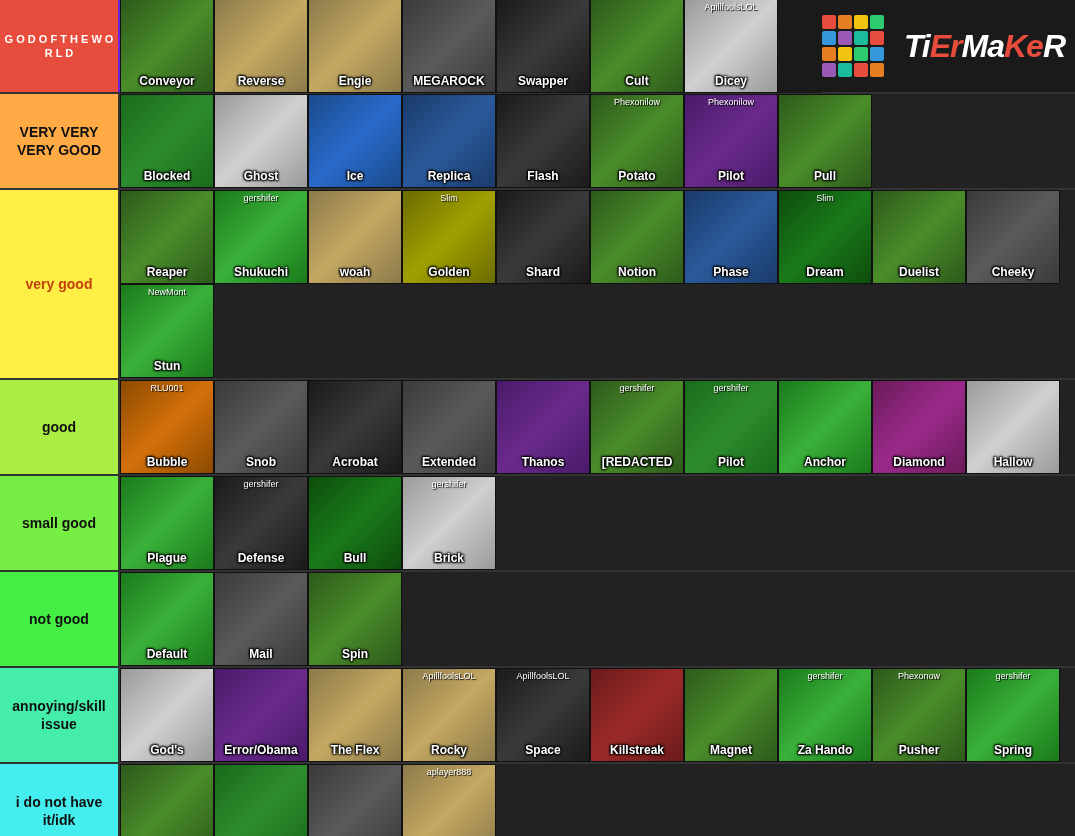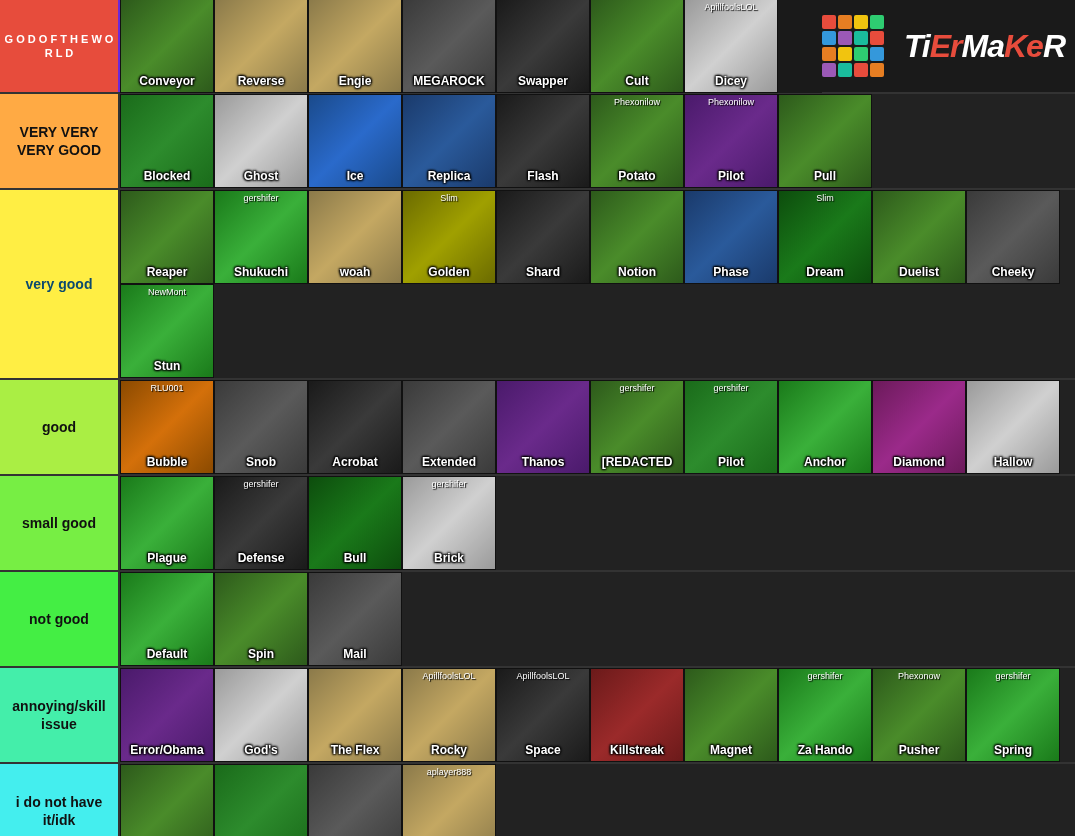--- a/index.html
+++ b/index.html
@@ -223,21 +223,21 @@
           <div class="item bg-purple">
             <span class="item-user">Phexonilow</span>
             <span class="item-label">Pilot</span>
           </div>
           <div class="item bg-green-dark">
             <span class="item-label">Pull</span>
           </div>
         </div>
       </div>
       <div class="tier-row">
-        <div class="tier-label" style="background: rgb(255, 238, 68); color: #0c4a6e;">
+        <div class="tier-label" style="background: rgb(255, 238, 68); color: #c2410c;">
           <span>very good</span>
         </div>
         <div class="tier-items">
           <div class="item bg-green-dark">
             <span class="item-label">Reaper</span>
           </div>
           <div class="item bg-green-bright">
             <span class="item-user">gershifer</span>
             <span class="item-label">Shukuchi</span>
           </div>
@@ -335,38 +335,38 @@
         </div>
       </div>
       <div class="tier-row">
         <div class="tier-label" style="background: rgb(68, 238, 68); color: rgb(17, 17, 17);">
           <span>not good</span>
         </div>
         <div class="tier-items">
           <div class="item bg-green-bright">
             <span class="item-label">Default</span>
           </div>
-          <div class="item bg-green-dark">
-            <span class="item-label">Spin</span>
-          </div>
           <div class="item bg-gray">
             <span class="item-label">Mail</span>
           </div>
+          <div class="item bg-green-dark">
+            <span class="item-label">Spin</span>
+          </div>
         </div>
       </div>
       <div class="tier-row">
         <div class="tier-label" style="background: rgb(68, 238, 170); color: rgb(17, 17, 17);">
           <span>annoying/skill issue</span>
         </div>
         <div class="tier-items">
+          <div class="item bg-white-ish">
+            <span class="item-label">God's</span>
+          </div>
           <div class="item bg-purple">
             <span class="item-label">Error/Obama</span>
-          </div>
-          <div class="item bg-white-ish">
-            <span class="item-label">God's</span>
           </div>
           <div class="item bg-sand">
             <span class="item-label">The Flex</span>
           </div>
           <div class="item bg-sand">
             <span class="item-user">ApillfoolsLOL</span>
             <span class="item-label">Rocky</span>
           </div>
           <div class="item bg-dark">
             <span class="item-user">ApillfoolsLOL</span>

